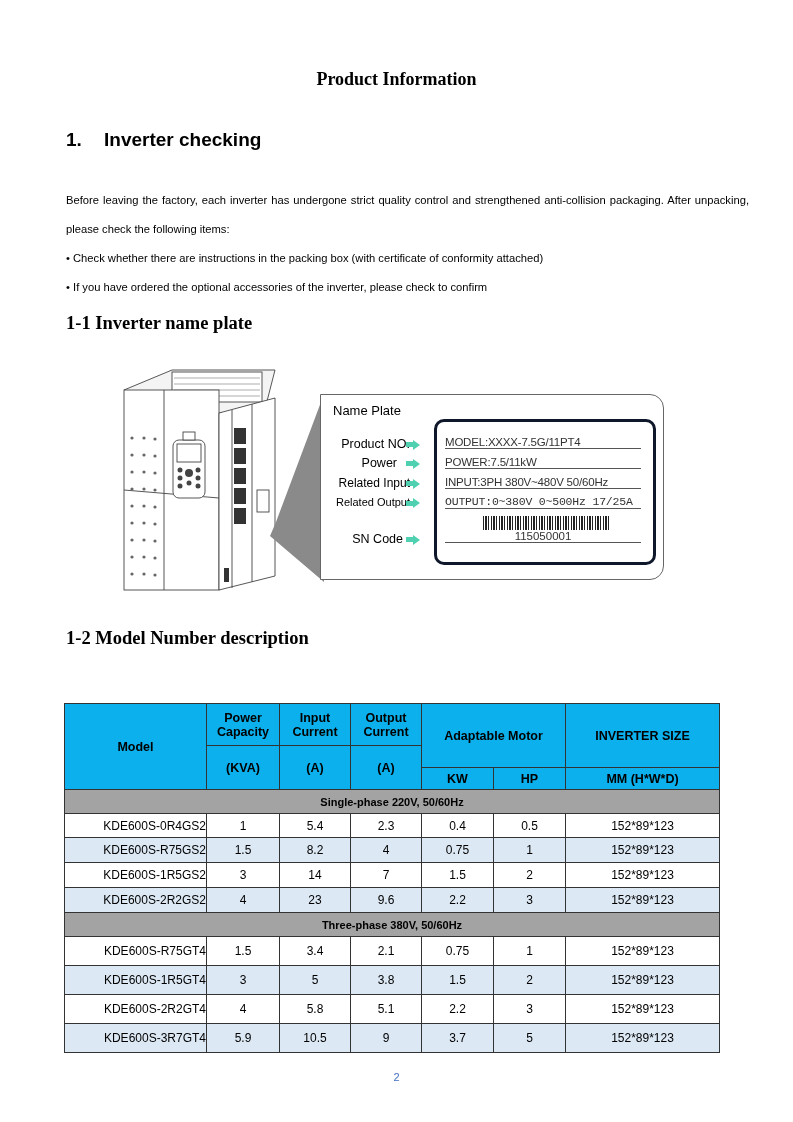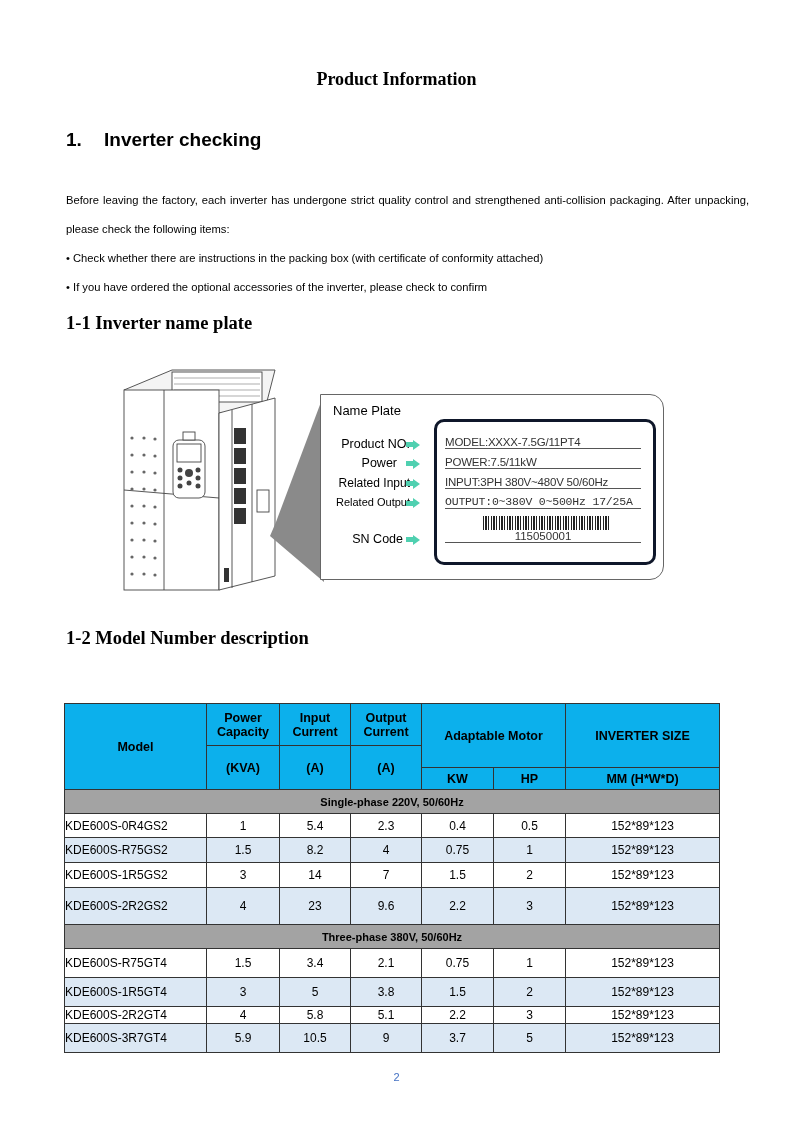--- a/index.html
+++ b/index.html
@@ -30,21 +30,21 @@
   .sn-val { position: absolute; left: 8px; top: 108px; width: 196px; text-align: center; font-size: 11.5px; color: #333; border-bottom: 1px solid #555; }
 
   
   .table-wrap { position: absolute; left: 64px; top: 703px; }
   table { border-collapse: collapse; font-size: 12px; }
   td, th { border: 1px solid #333; text-align: center; padding: 0; }
   .hdr { background: #0cb0ec; font-weight: bold; font-size: 12.5px; }
   .sec { background: #a3a3a3; font-weight: bold; font-size: 11px; height: 23px; margin-top: 40px; }
   tr.row-w td { background: #ffffff; }
   tr.row-b td { background: #dce8f4; }
-  td.model { text-align: left; padding-left: 0; }
+  td.model { text-align: right; padding-left: 0; }
   .footer-page { position: absolute; top: 1071px; left: 0; width: 793px; text-align: center; font-size: 11px; color: #4472c4; }
 </style>
 </head>
 <body>
 
 <div class="page-title">Product Information</div>
 
 <div class="h1">
   <span class="num">1.</span><span>Inverter checking</span>
 </div>
@@ -212,21 +212,21 @@
         </tr>
         <tr class="row-w" style="height: 25px;">
           <td class="model">KDE600S-1R5GS2</td>
           <td>3</td>
           <td>14</td>
           <td>7</td>
           <td>1.5</td>
           <td>2</td>
           <td>152*89*123</td>
         </tr>
-        <tr class="row-b" style="height: 37px;">
+        <tr class="row-b" style="height: 25px;">
           <td class="model">KDE600S-2R2GS2</td>
           <td>4</td>
           <td>23</td>
           <td>9.6</td>
           <td>2.2</td>
           <td>3</td>
           <td>152*89*123</td>
         </tr>
         <tr>
           <td colspan="7" class="sec">Three-phase 380V, 50/60Hz</td>
@@ -242,21 +242,21 @@
         </tr>
         <tr class="row-b" style="height: 29px;">
           <td class="model">KDE600S-1R5GT4</td>
           <td>3</td>
           <td>5</td>
           <td>3.8</td>
           <td>1.5</td>
           <td>2</td>
           <td>152*89*123</td>
         </tr>
-        <tr class="row-w" style="height: 17px;">
+        <tr class="row-w" style="height: 29px;">
           <td class="model">KDE600S-2R2GT4</td>
           <td>4</td>
           <td>5.8</td>
           <td>5.1</td>
           <td>2.2</td>
           <td>3</td>
           <td>152*89*123</td>
         </tr>
         <tr class="row-b" style="height: 29px;">
           <td class="model">KDE600S-3R7GT4</td>

